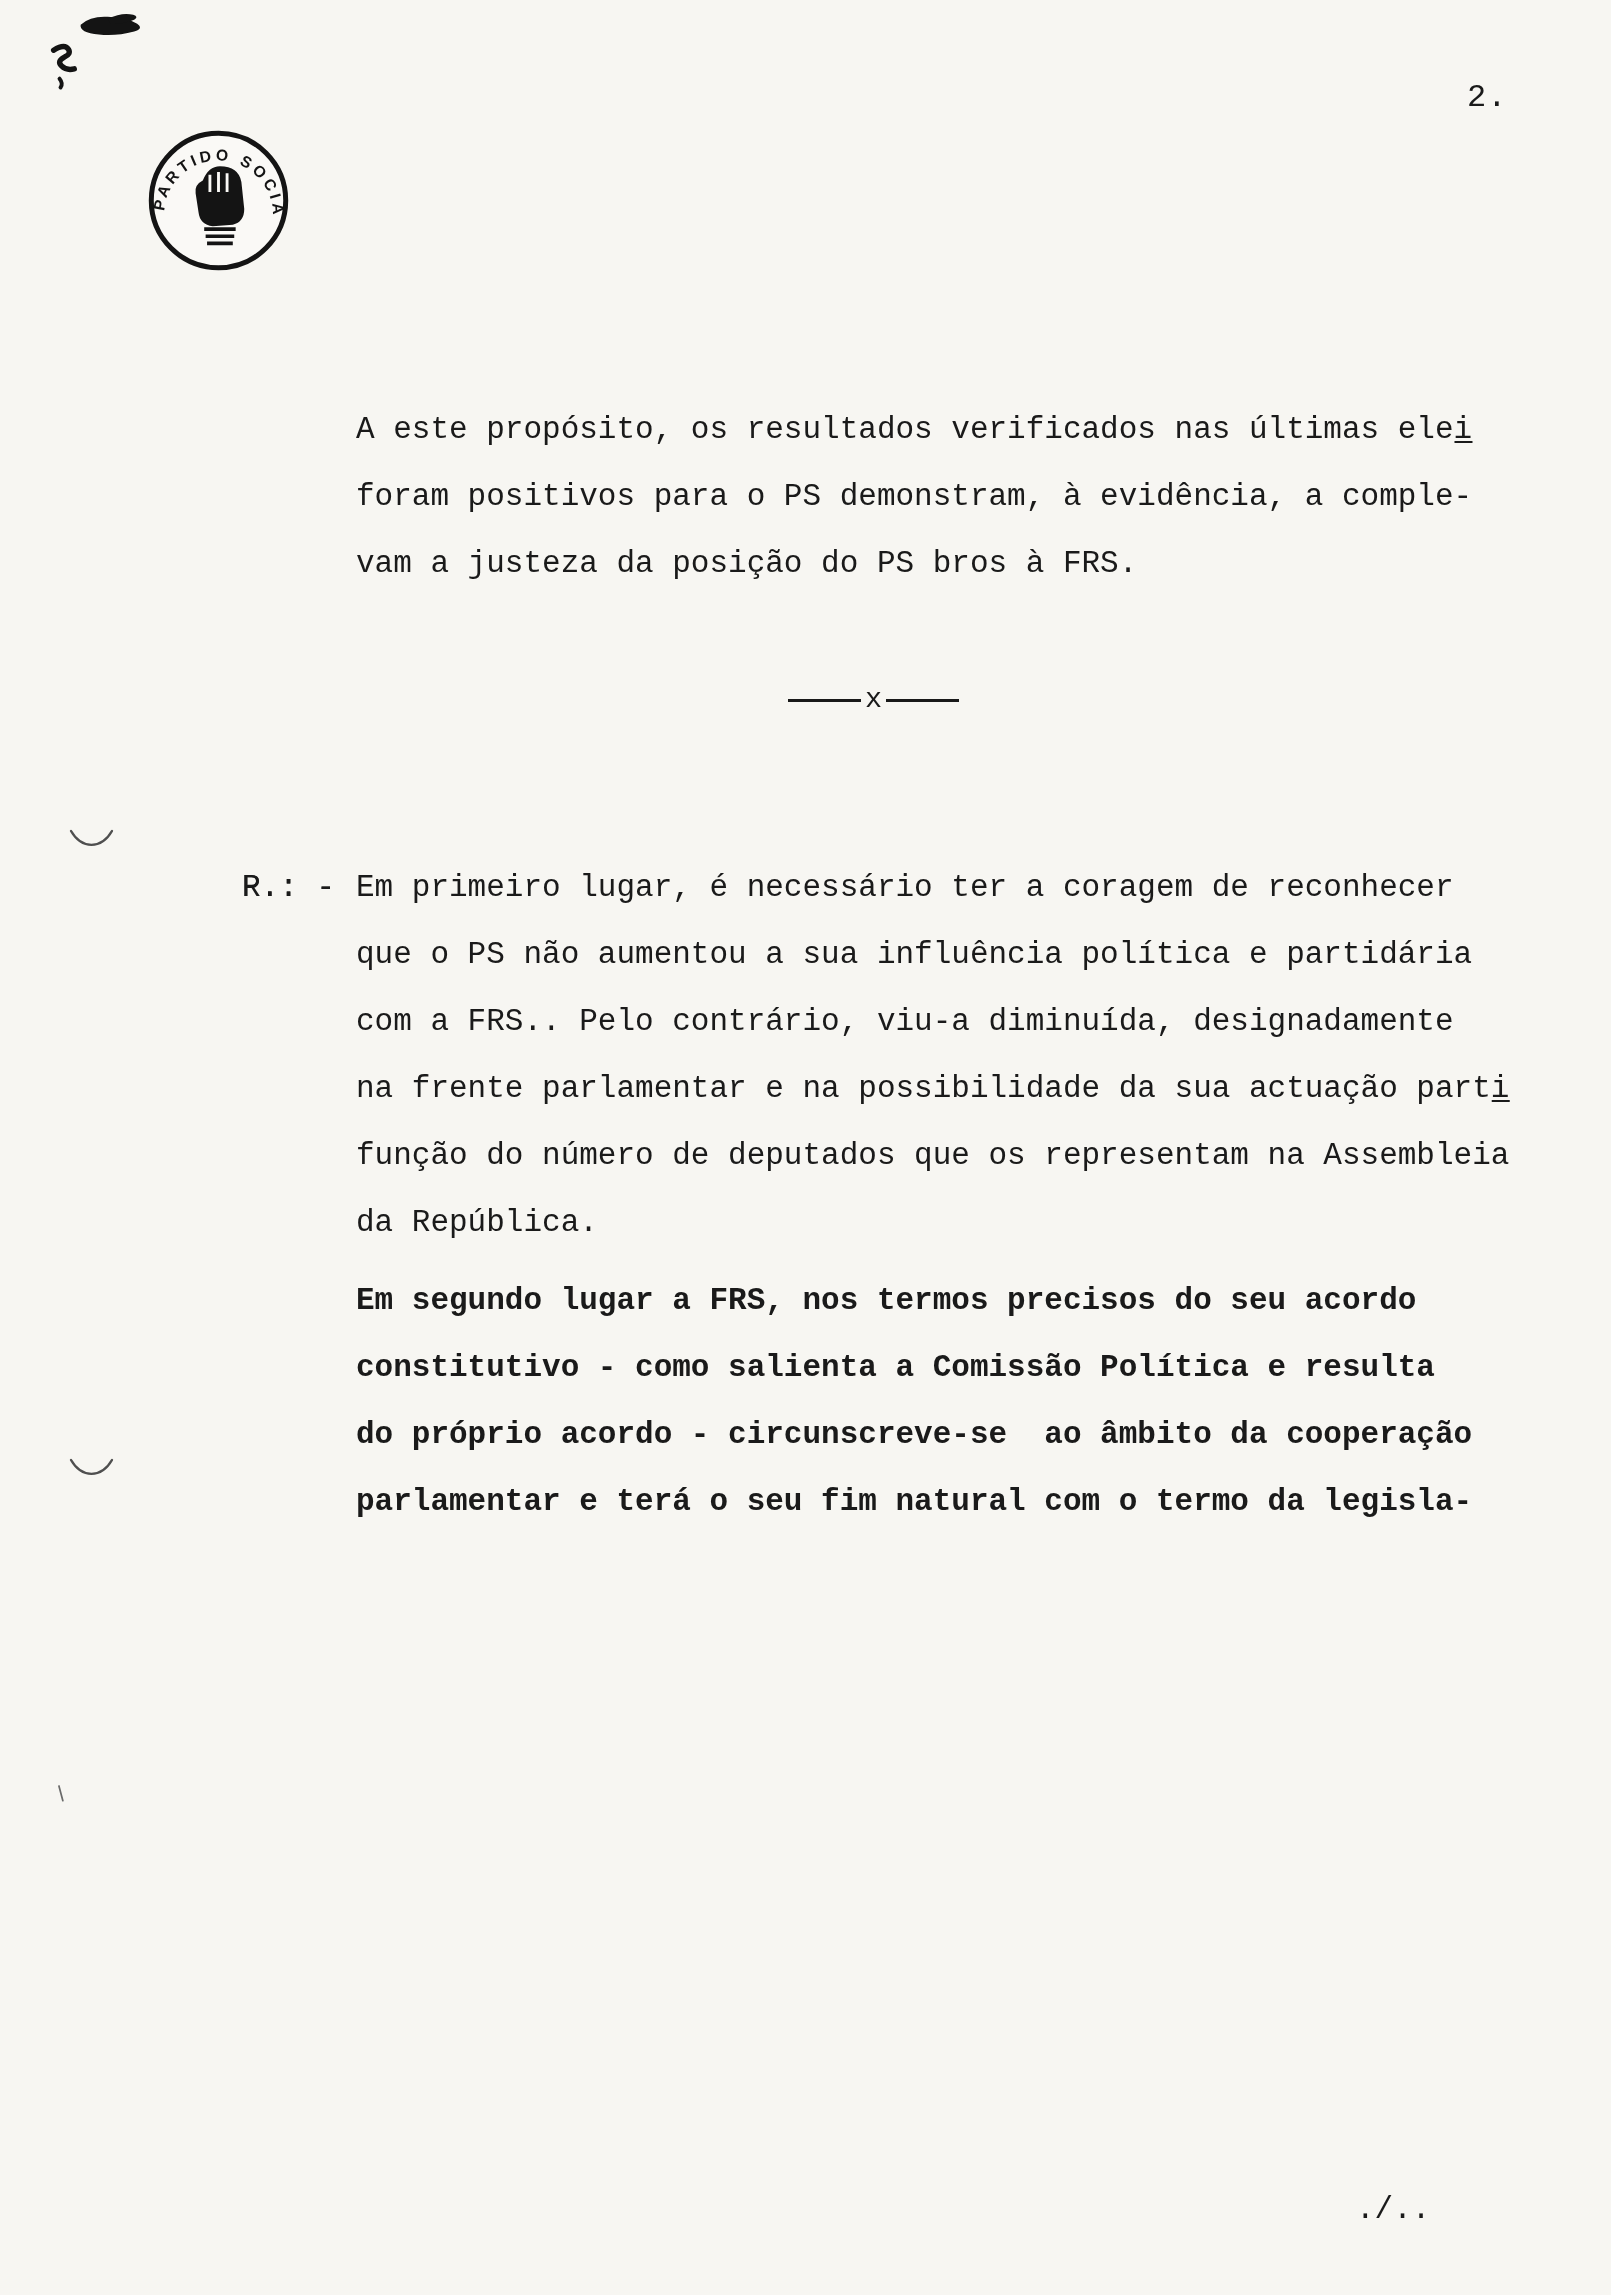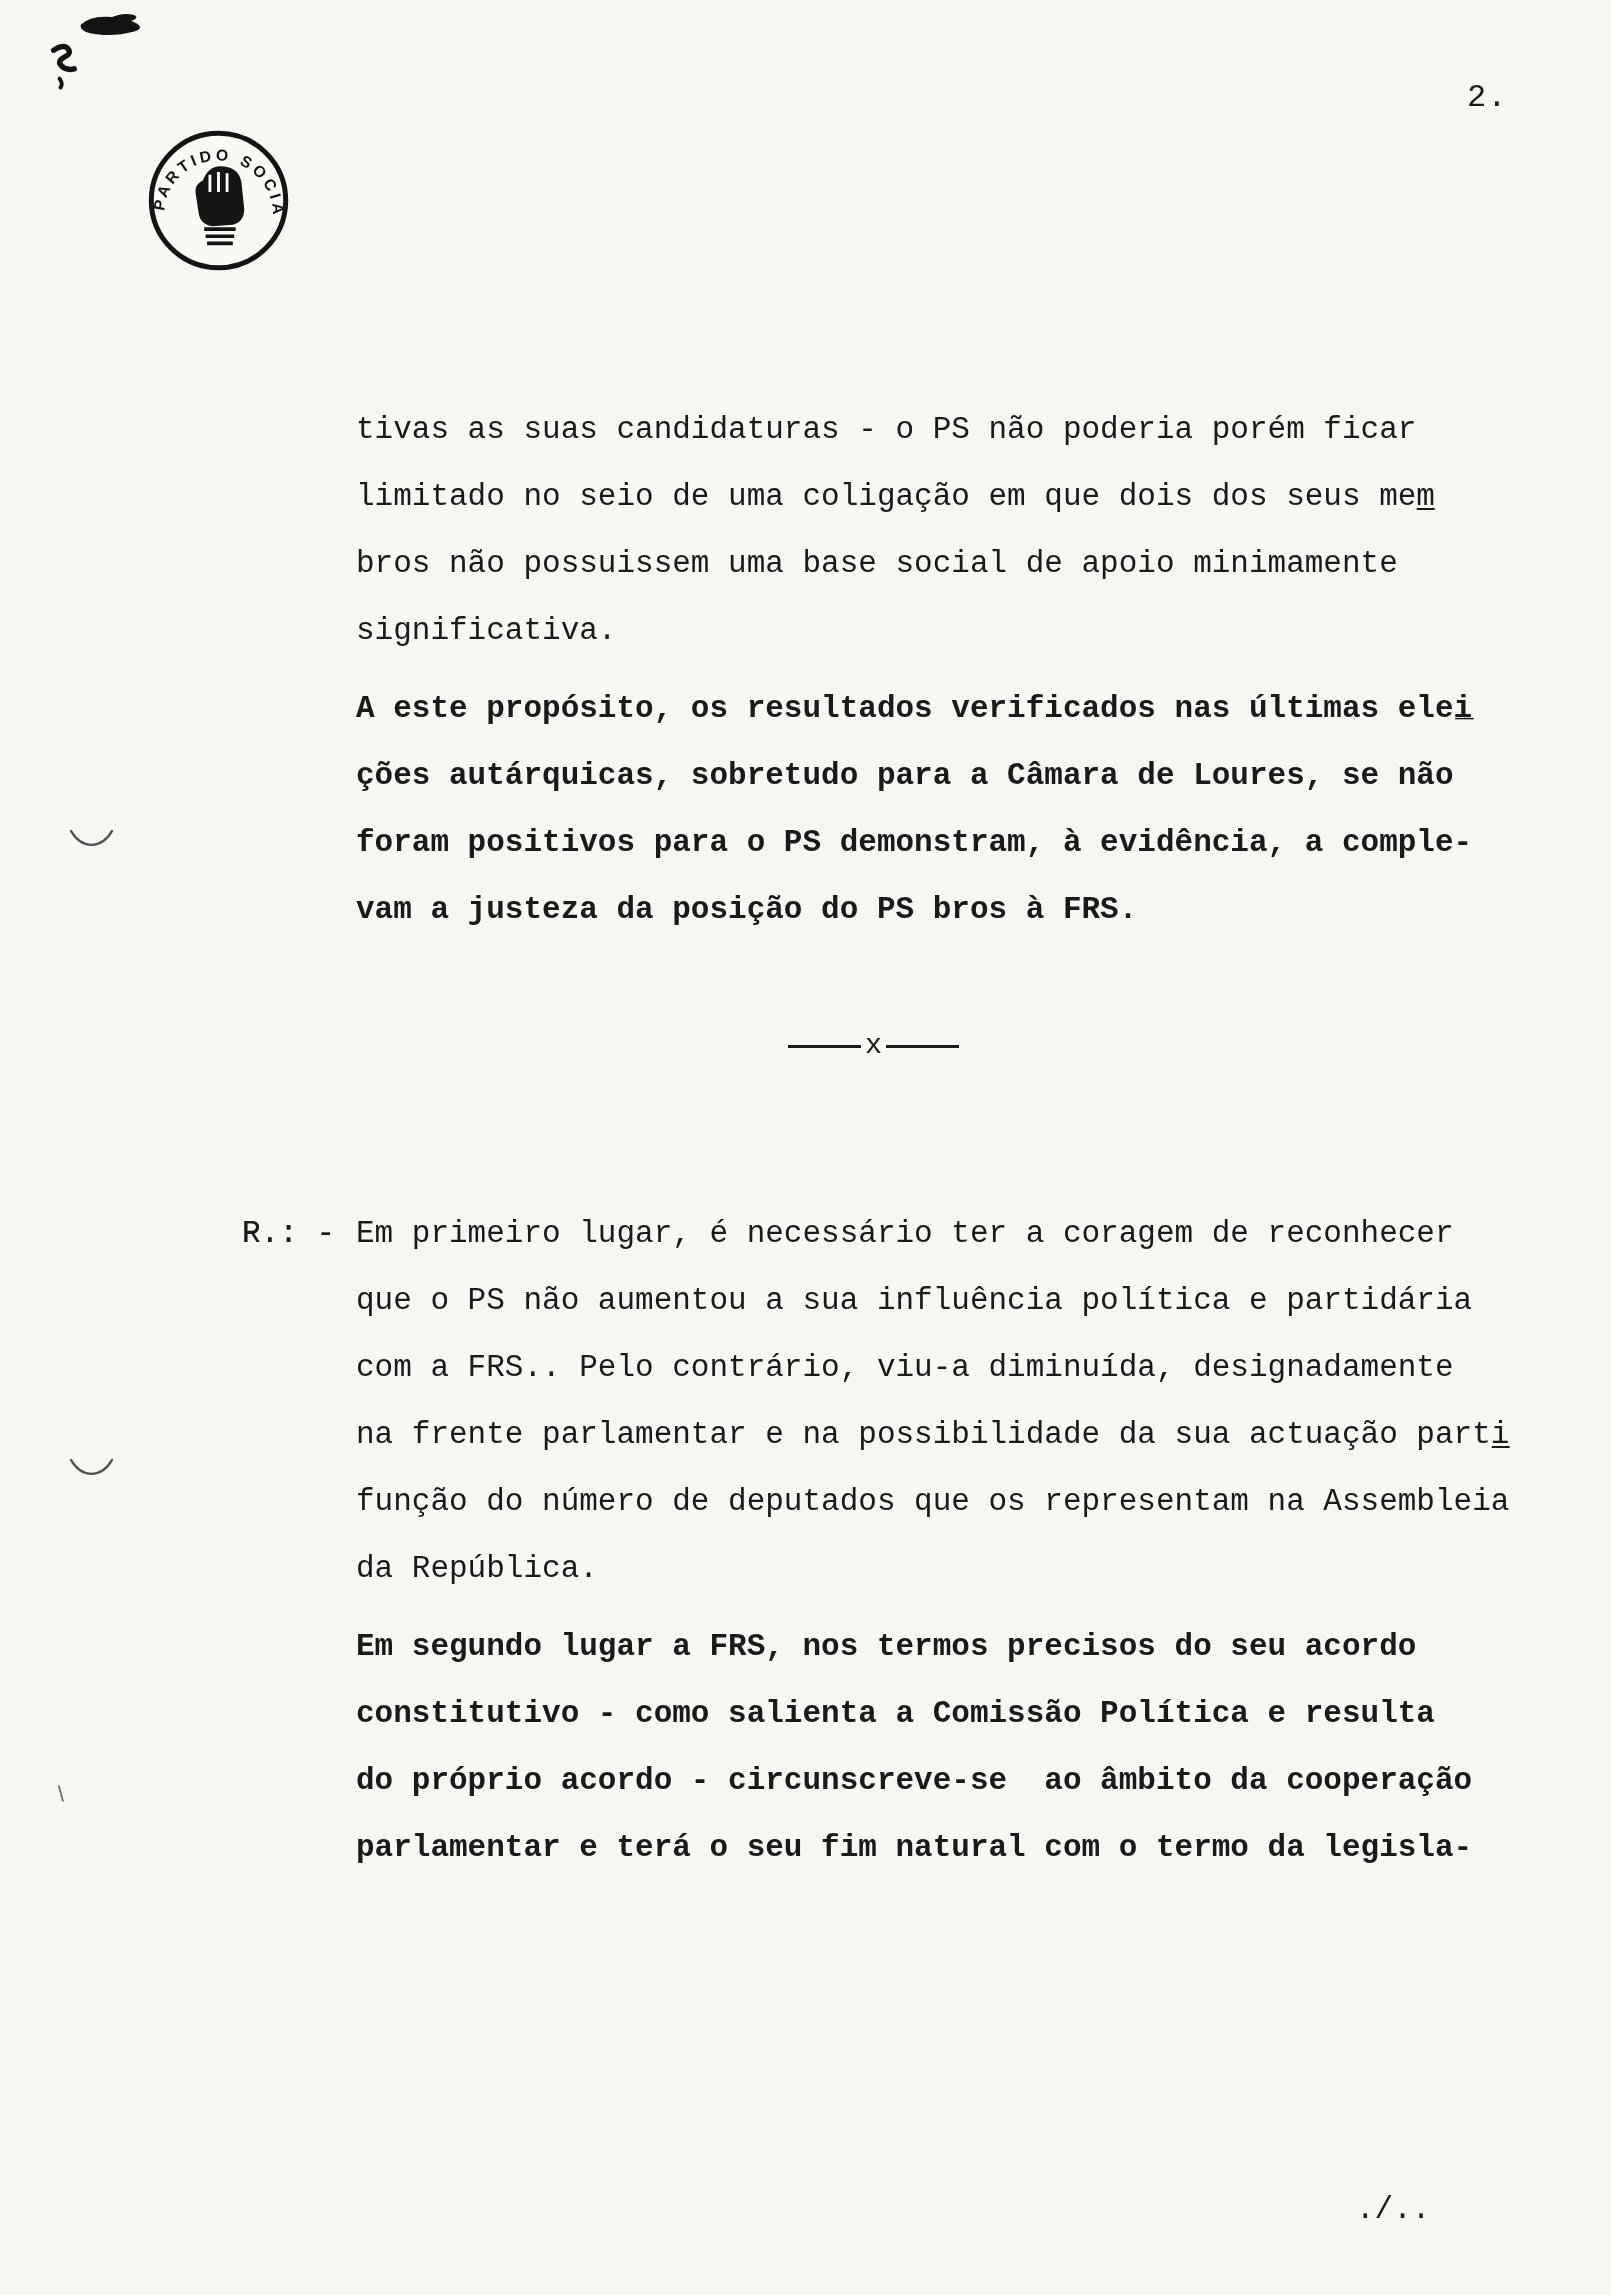--- a/index.html
+++ b/index.html
@@ -75,28 +75,21 @@
 </svg>
 <svg class="pen-tick" viewBox="0 0 24 40">
   <path d="M8 4 L16 34" fill="none" stroke="#6a6a6a" stroke-width="3.5" stroke-linecap="round"></path>
 </svg>
 
 <div class="page-number">2.</div>
 
 <div class="content">
   <div>
       <div class="paragraph">
-        <div class="line">tivas as suas candidaturas - o PS não poderia porém ficar</div>
-        <div class="line">limitado no seio de uma coligação em que dois dos seus mem̲</div>
-        <div class="line">bros não possuissem uma base social de apoio minimamente</div>
-        <div class="line">significativa.</div>
-      </div>
-      <div class="paragraph">
         <div class="line">A este propósito, os resultados verificados nas últimas elei̲</div>
-        <div class="line">ções autárquicas, sobretudo para a Câmara de Loures, se não</div>
         <div class="line">foram positivos para o PS demonstram, à evidência, a comple-</div>
         <div class="line">vam a justeza da posição do PS bros à FRS.</div>
       </div>
     </div>
 
   <div class="divider-row">
     <div class="divider-line"></div>
     <div class="divider-x">x</div>
     <div class="divider-line"></div>
   </div>

